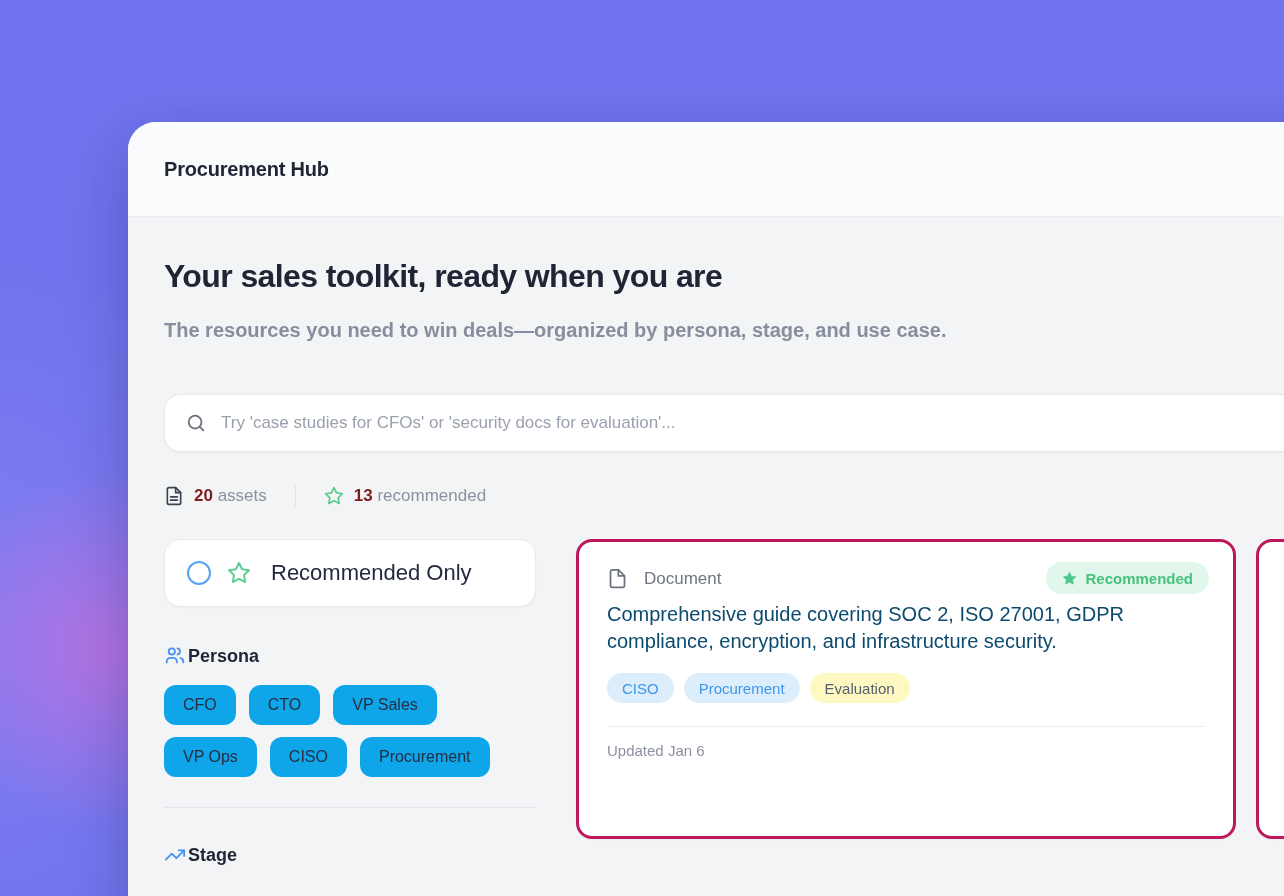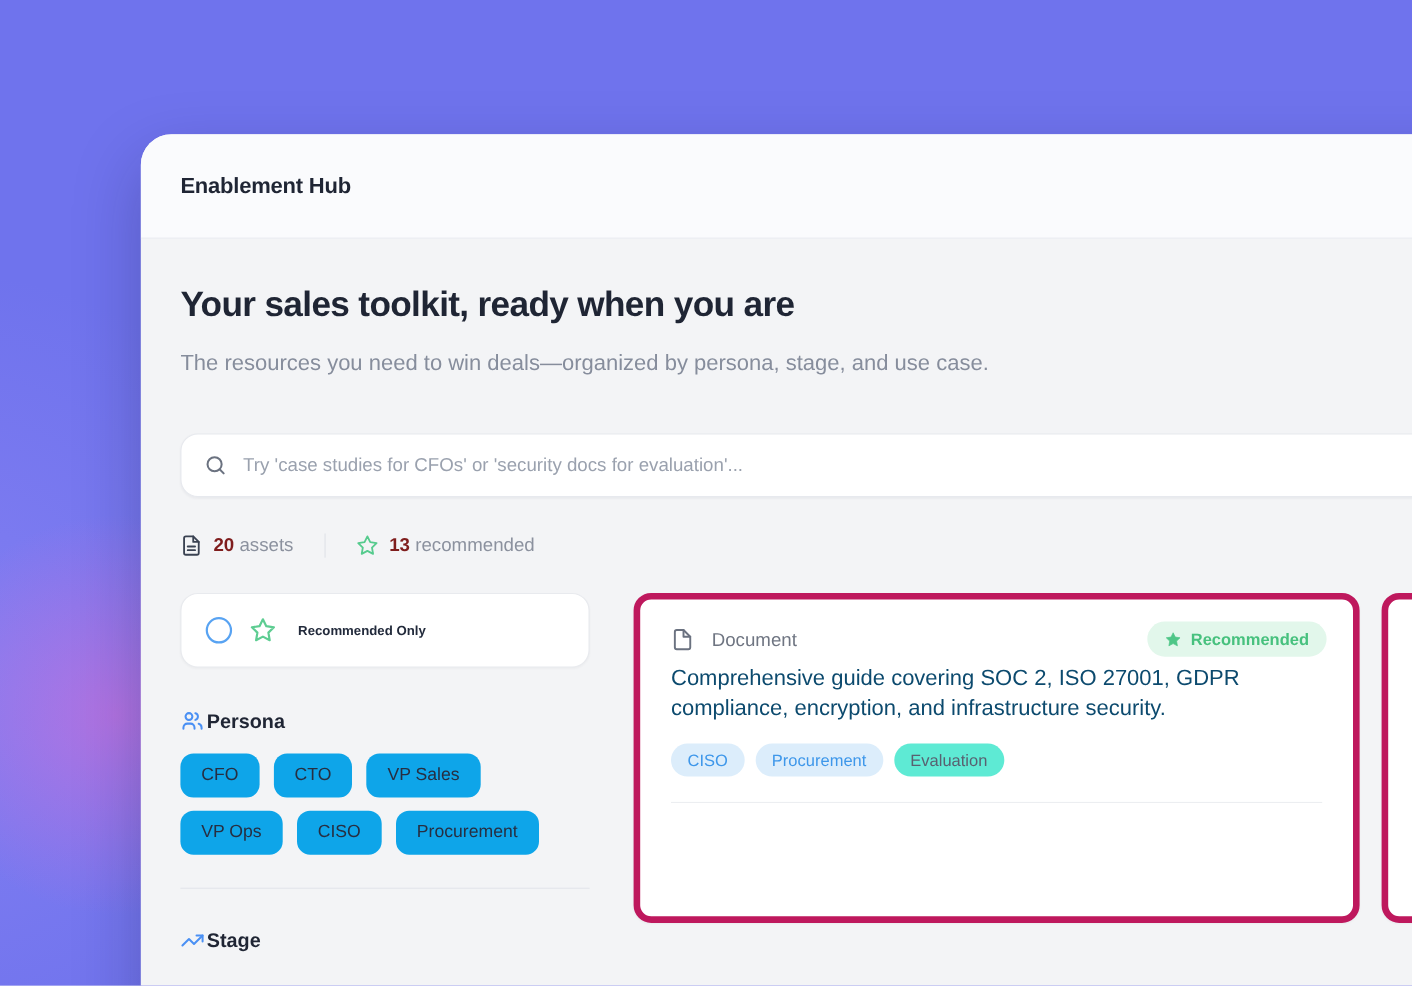--- a/index.html
+++ b/index.html
@@ -30,21 +30,21 @@
   .app-title { font-size: 20px; font-weight: 700; color: #1f2534; letter-spacing: -0.2px; }
 
   .app-main { padding: 0 36px; }
 
   .hero-title {
     margin-top: 41px; font-size: 32px; font-weight: 800;
     color: #1f2534; letter-spacing: -0.6px;
   }
   .hero-subtitle {
     margin-top: 16px; max-width: 820px;
-    font-size: 20px; line-height: 38px; color: #868d9c; font-weight: 400;
+    font-size: 20px; line-height: 38px; color: #868d9c; font-weight: 700;
   }
 
   
   .search-bar {
     margin-top: 45px; height: 58px; width: 100%;
     background: #ffffff; border: 1px solid #e7e9ee; border-radius: 16px;
     display: flex; align-items: center; padding: 0 20px;
     box-shadow: 0 1px 2px rgba(16,24,40,0.04);
   }
   .search-bar svg { flex: 0 0 auto; }
@@ -69,69 +69,69 @@
   .filter-col { width: 372px; flex: 0 0 auto; }
   .rec-only-card {
     height: 68px; background: #ffffff; border: 1px solid #e8eaee; border-radius: 16px;
     display: flex; align-items: center; padding: 0 22px; gap: 16px; cursor: pointer;
     box-shadow: 0 1px 2px rgba(16,24,40,0.03);
   }
   .radio-circle {
     width: 24px; height: 24px; border: 2px solid #58a3f2; border-radius: 50%;
     background: #ffffff; flex: 0 0 auto;
   }
-  .rec-only-label { font-size: 12px; font-weight: 700; color: #222a3b; margin-left: 4px; }
+  .rec-only-label { font-size: 22px; font-weight: 400; color: #222a3b; margin-left: 4px; }
 
   .filter-section-header { display: flex; align-items: center; gap: 2px; margin-top: 38px; }
   .filter-section-header .hdr { font-size: 18px; font-weight: 700; color: #1f2534; }
 
   .chips { margin-top: 18px; display: flex; flex-wrap: wrap; gap: 12px 13px; }
   .chip {
     height: 40px; padding: 0 19px; background: #0ea5e9; border-radius: 12px;
     display: inline-flex; align-items: center;
     font-size: 16px; font-weight: 500; color: #272e41; cursor: pointer;
   }
   .filter-divider { height: 1px; background: #e3e5ea; margin-top: 30px; }
   .stage-header { margin-top: 36px; }
 
   
   .cards-row { display: flex; gap: 20px; flex: 0 0 auto; }
   .asset-card {
     width: 660px; height: 300px; flex: 0 0 auto;
-    background: #ffffff; border: 6px solid #be185d; border-radius: 16px;
+    background: #ffffff; border: 3px solid #be185d; border-radius: 16px;
     padding: 26px 28px; position: relative;
     box-shadow: 0 1px 2px rgba(16,24,40,0.04);
   }
   .card-meta-row { display: flex; align-items: center; gap: 16px; }
   .card-type { font-size: 17px; color: #6f7582; }
   .rec-badge {
     position: absolute; right: 24px; top: 20px;
     height: 32px; padding: 0 16px; border-radius: 999px; background: #e2f7eb;
     display: flex; align-items: center; gap: 8px;
     font-size: 15px; font-weight: 600; color: #47c17e;
   }
   .card-title { margin-top: 22px; font-size: 21px; font-weight: 700; color: #1f2534; letter-spacing: -0.2px; }
   .card-desc { margin-top: 12px; font-size: 20px; line-height: 27px; color: #0c4a6e; max-width: 590px; }
   .tag-row { margin-top: 18px; display: flex; gap: 10px; }
   .tag {
     height: 30px; padding: 0 15px; border-radius: 999px;
     display: inline-flex; align-items: center; font-size: 15px; font-weight: 500;
   }
   .tag-blue { background: #dcedfb; color: #3e97ea; }
-  .tag-gray { background: #5eead4; color: #596070; }
+  .tag-gray { background: #fef9c3; color: #596070; }
   .card-divider { height: 1px; background: #eceef1; margin-top: 23px; }
   .card-footer { margin-top: 15px; font-size: 15px; color: #8b919e; }
 </style>
 </head>
 <body>
 
 <div class="app-card">
 
   <div class="app-header">
-    <div class="app-title">Enablement Hub</div>
+    <div class="app-title">Procurement Hub</div>
   </div>
 
   <div class="app-main">
 
     <h1 class="hero-title">Your sales toolkit, ready when you are</h1>
     <p class="hero-subtitle">The resources you need to win deals—organized by persona, stage, and use case.</p>
 
     <div class="search-bar">
       <span style="display:flex;">
         <svg width="22" height="22" viewBox="0 0 24 24" fill="none" stroke="#6b7280" stroke-width="2" stroke-linecap="round" stroke-linejoin="round">
@@ -237,20 +237,21 @@
 
           <div class="card-desc">Comprehensive guide covering SOC 2, ISO 27001, GDPR compliance, encryption, and infrastructure security.</div>
 
           <div class="tag-row">
             <span class="tag tag-blue">CISO</span>
             <span class="tag tag-blue">Procurement</span>
             <span class="tag tag-gray">Evaluation</span>
           </div>
 
           <div class="card-divider"></div>
+          <div class="card-footer">Updated Jan 6</div>
         </div>
 
         <div class="asset-card">
           
           
           
           
           
           
           

